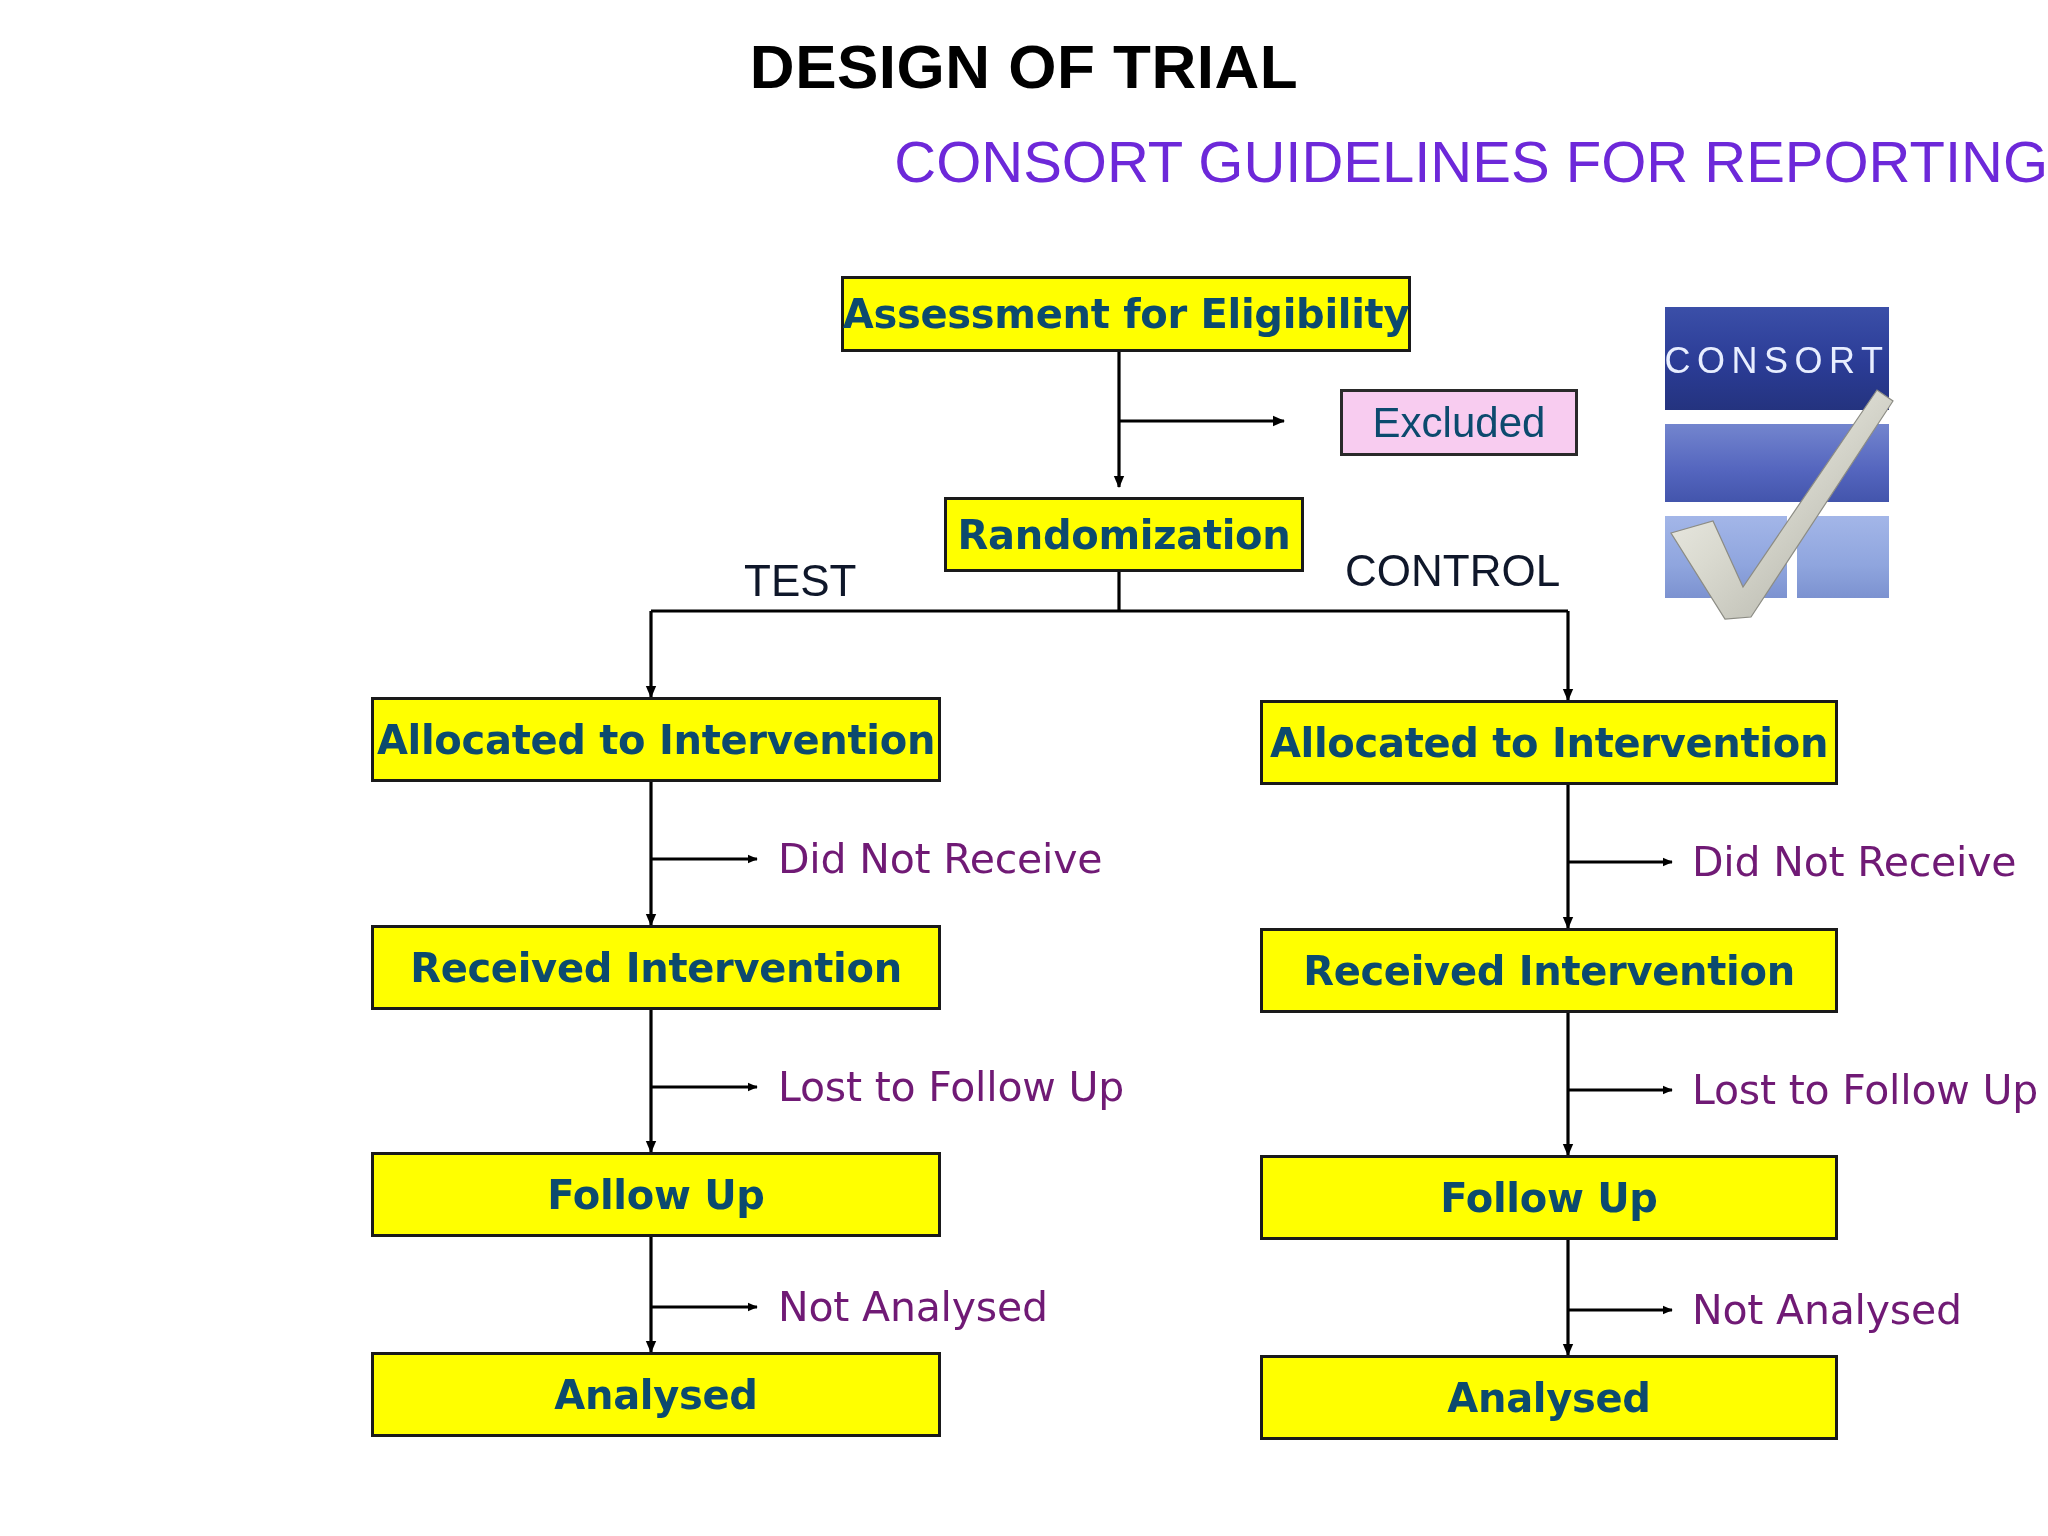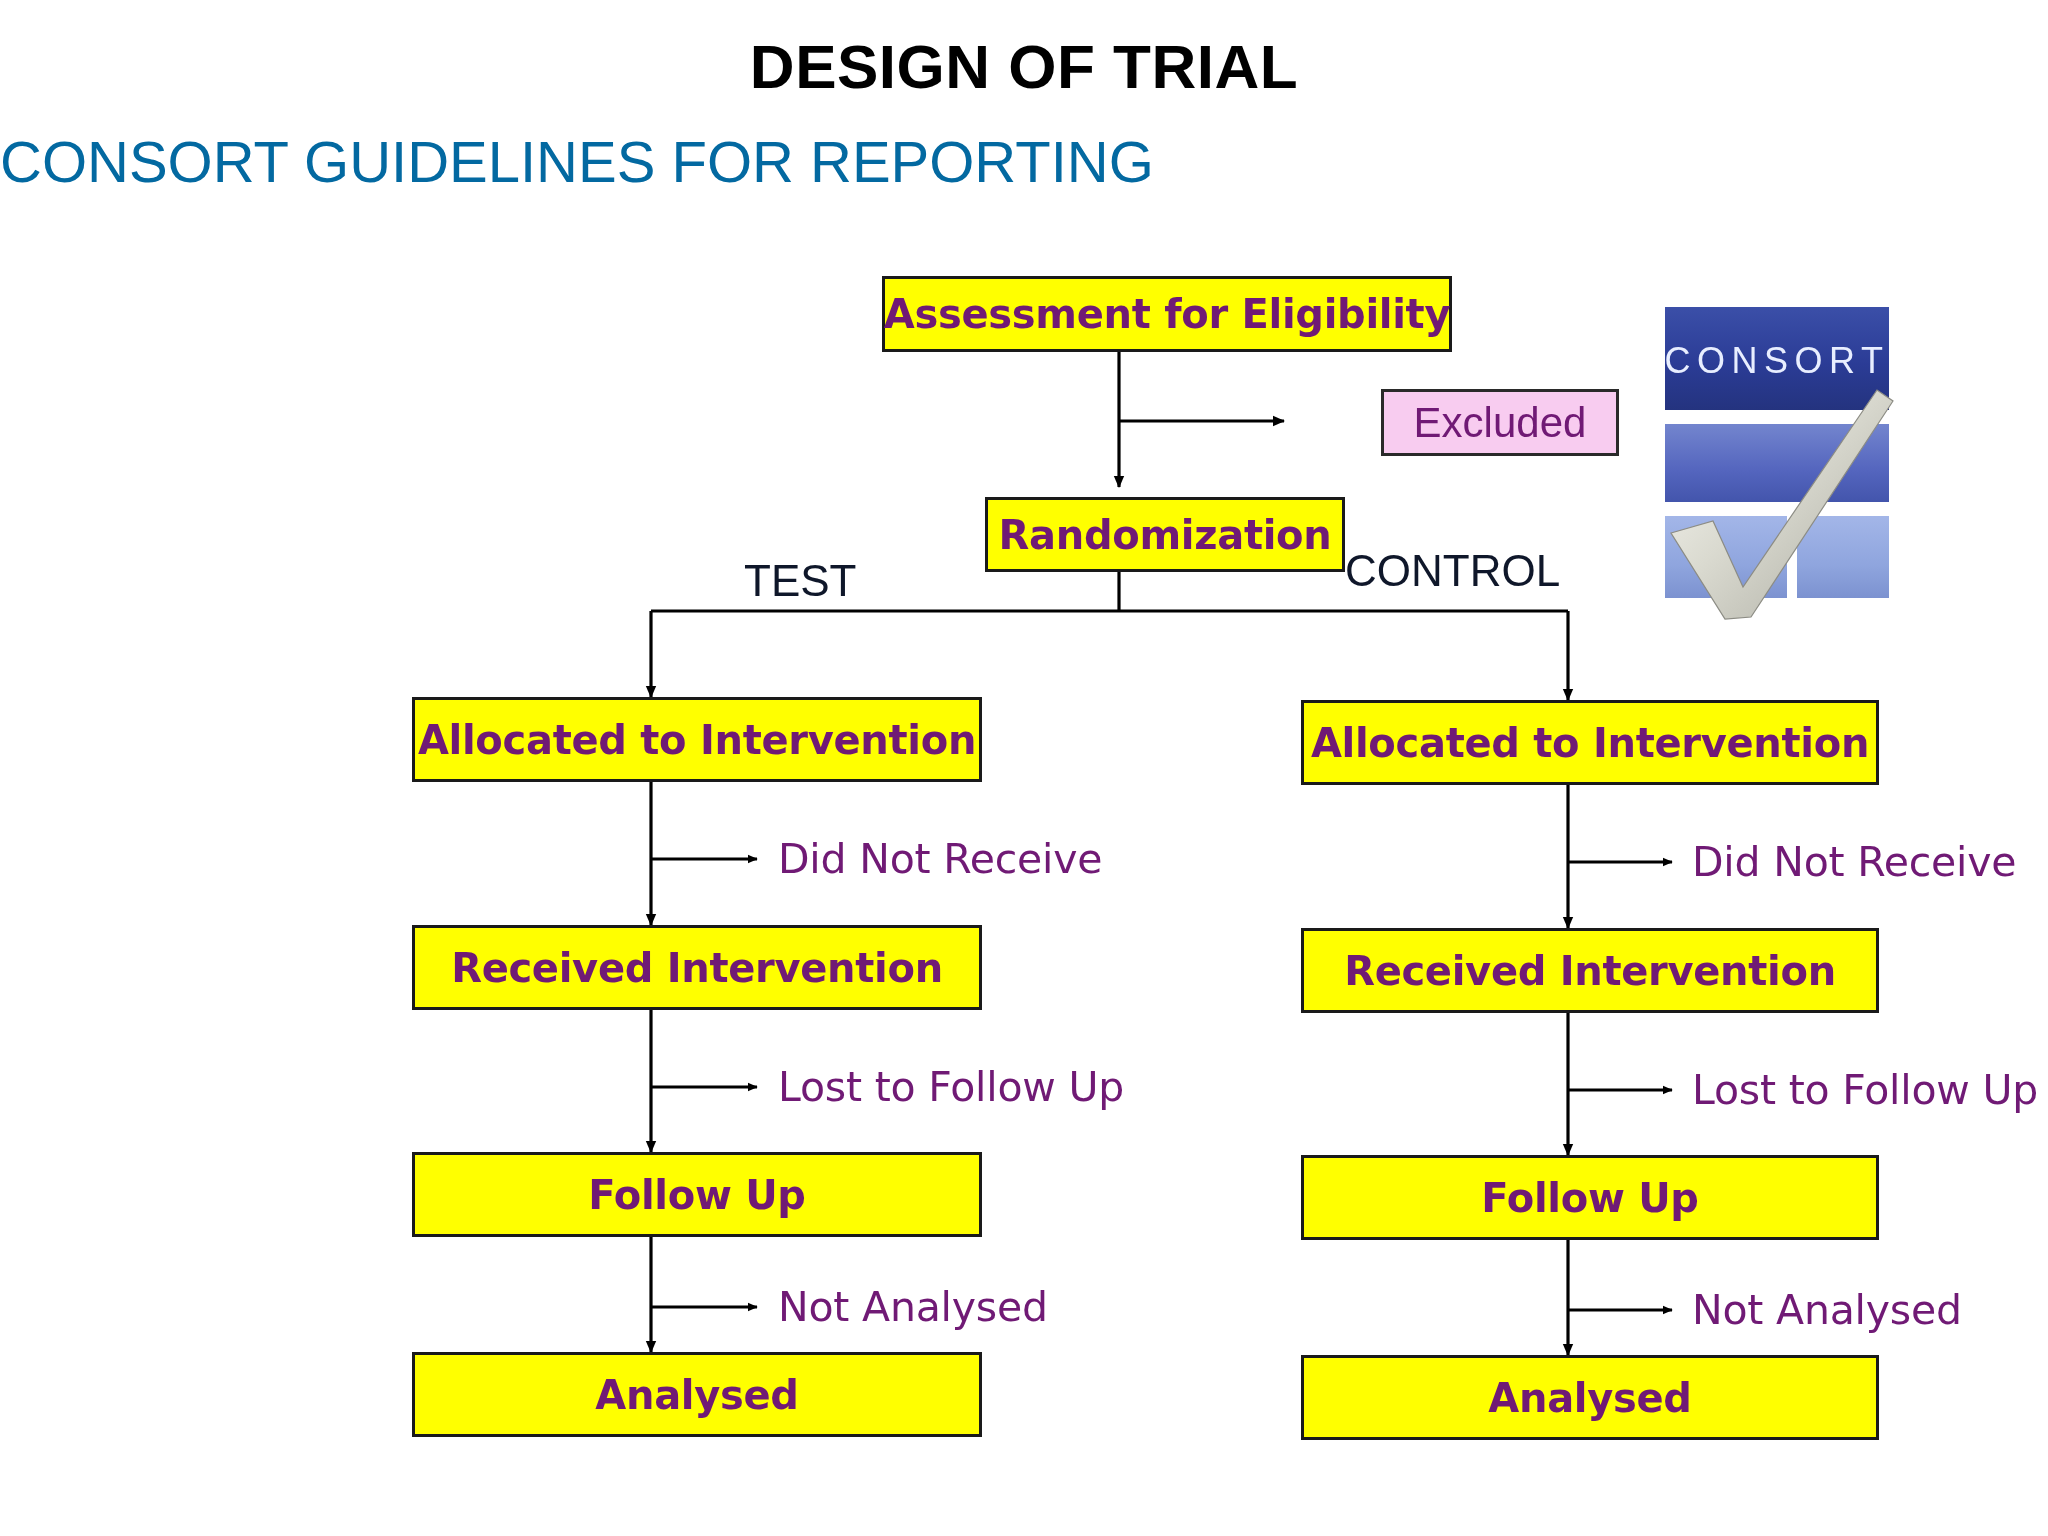--- a/index.html
+++ b/index.html
@@ -35,46 +35,45 @@
     font-size: 62px;
     letter-spacing: 0.5px;
     color: #000000;
     line-height: 1.05;
   }
   .title-sub {
     position: absolute;
     left: 0;
     top: 132px;
     width: 2048px;
-    text-align: left;
+    text-align: right;
     font-family: "Liberation Sans", sans-serif;
     font-weight: normal;
     font-size: 58px;
     letter-spacing: 0px;
-    color: #0369a1;
+    color: #6d28d9;
     line-height: 1.05;
   }
 
   
   .fbox {
     position: absolute;
     box-sizing: border-box;
     background: #FFFF00;
     border: 3px solid #1a1a1a;
     display: flex;
     align-items: center;
     justify-content: center;
-    color: #701a75;
+    color: #0c4a6e;
     font-family: "DejaVu Sans", sans-serif;
     font-size: 40px;
     font-weight: 600;
     line-height: 1;
     white-space: nowrap;
     letter-spacing: -0.3px;
-    margin-left: 41px;
   }
   .fbox.pink {
     background: #F8CCF0;
     border: 3px solid #2a2a2a;
     font-family: "Liberation Sans", sans-serif;
     font-weight: 400;
     font-size: 42px;
     letter-spacing: 0px;
   }
 

